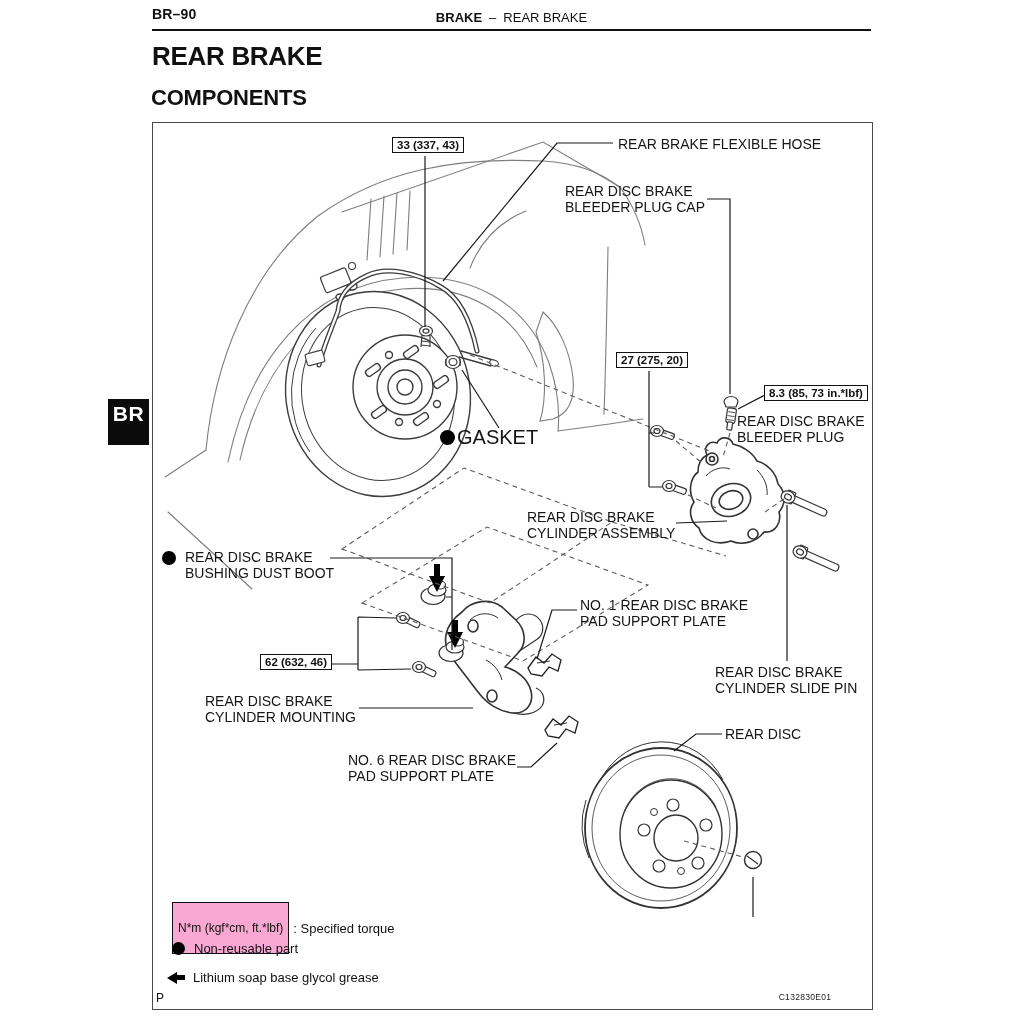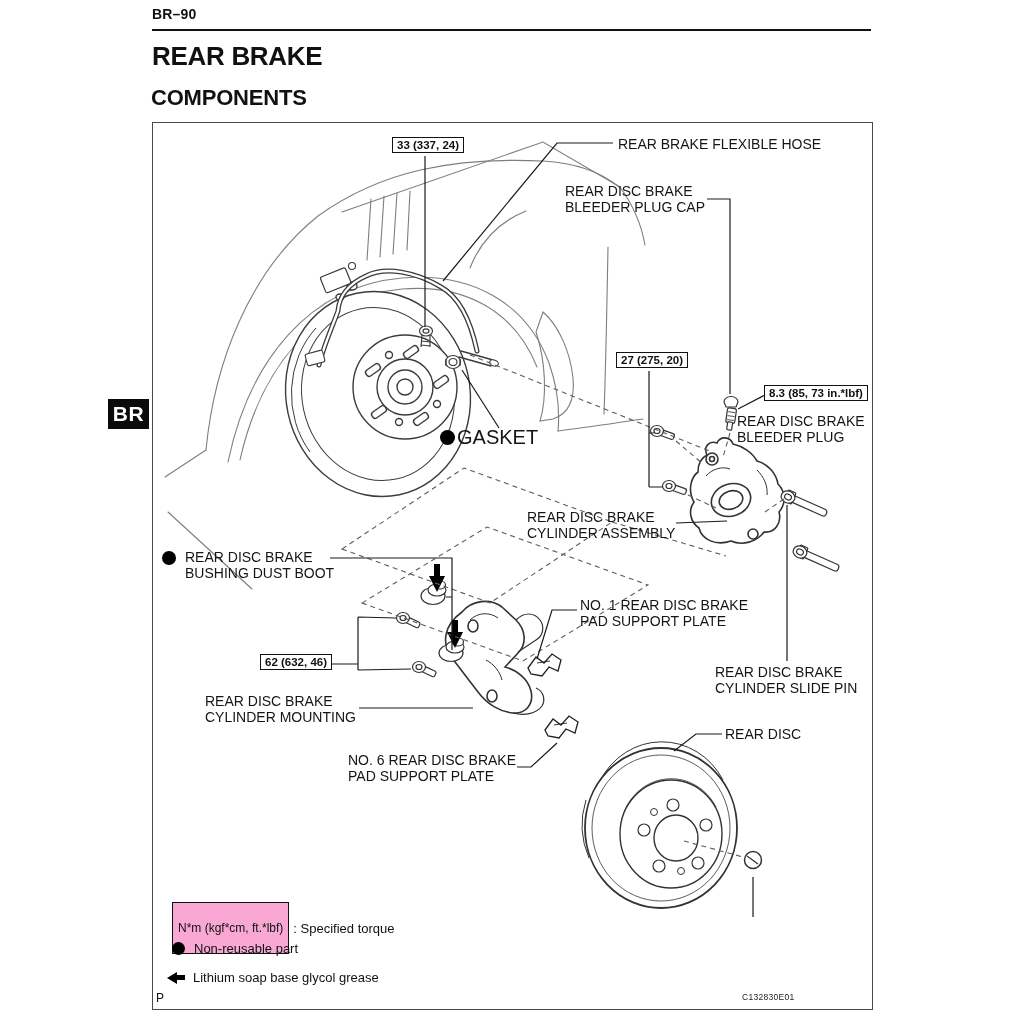--- a/index.html
+++ b/index.html
@@ -7,21 +7,21 @@
         font-family:"Liberation Sans","DejaVu Sans",sans-serif;color:#111;}
   .abs{position:absolute;}
   #hdr-left{left:152px;top:6px;font-size:14px;font-weight:bold;letter-spacing:.2px;}
   #hdr-center{left:152px;top:10px;width:719px;text-align:center;font-size:13px;}
   #hdr-center .sec{font-weight:bold;}
   #hdr-center .dash{margin:0 7px;}
   #hdr-rule{left:152px;top:29px;width:719px;height:2px;background:#121212;}
   #page-title{left:152px;top:41px;font-size:26px;font-weight:bold;letter-spacing:-.3px;}
   #page-subtitle{left:151px;top:85px;font-size:22px;font-weight:bold;letter-spacing:-.2px;}
   #fig-frame{left:152px;top:122px;width:719px;height:886px;border:1px solid #4a4a4a;}
-  #br-tab{left:108px;top:399px;width:41px;height:30px;background:#0b0b0b;color:#fff;
+  #br-tab{left:108px;top:399px;width:41px;height:46px;background:#0b0b0b;color:#fff;
           font-size:21px;font-weight:bold;text-align:center;line-height:29px;letter-spacing:.5px;}
   svg{position:absolute;left:0;top:0;}
   .lbl{position:absolute;font-size:14px;line-height:16px;color:#151515;white-space:nowrap;}
   .lbl span{display:block;}
   .tq{position:absolute;border:1.6px solid #111;background:#fff;padding:1px 4px;
       font-size:11.5px;font-weight:bold;white-space:nowrap;}
   .bullet{display:inline-block;width:14px;height:14px;border-radius:50%;background:#000;flex:0 0 auto;}
   .row{position:absolute;display:flex;align-items:center;}
   #lbl-gasket{display:flex;align-items:center;}
   #lbl-gasket .txt{font-size:20px;margin-left:2px;}
@@ -29,28 +29,31 @@
   #lbl-boot .bullet{margin:2px 9px 0 0;}
   #lgd-box{border:1.4px solid #111;padding:18px 5px;font-size:12px;white-space:nowrap;background:#f9a8d4;}
   #lgd-torque .desc{font-size:13px;margin-left:4px;}
   .lgd-txt{font-size:13px;}
   #lgd-nonreuse .bullet{width:13px;height:13px;margin-right:9px;}
   .arrow-left{display:flex;align-items:center;margin-right:8px;}
   .arrow-left .tri{width:0;height:0;border-top:6px solid transparent;border-bottom:6px solid transparent;
                    border-right:10px solid #000;}
   .arrow-left .bar{width:8px;height:5px;background:#000;}
   #footer-p{left:156px;top:991px;font-size:12px;}
-  #fig-code{left:742px;top:992px;width:126px;text-align:left;font-size:8.5px;letter-spacing:.3px;color:#222;}
+  #fig-code{left:742px;top:992px;width:126px;text-align:center;font-size:8.5px;letter-spacing:.3px;color:#222;}
 </style>
 </head>
 <body>
 
 <div id="page">
 
   <div class="abs" id="hdr-left">BR–90</div>
+  <div class="abs" id="hdr-center">
+    <span class="sec">BRAKE</span><span class="dash">–</span><span>REAR BRAKE</span>
+  </div>
   <div class="abs" id="hdr-rule"></div>
   <div class="abs" id="page-title">REAR BRAKE</div>
   <div class="abs" id="page-subtitle">COMPONENTS</div>
 
   <div class="abs" id="fig-frame"></div>
   <div class="abs" id="br-tab">BR</div>
 
   <svg width="1024" height="1024" viewBox="0 0 1024 1024">
 
     <g stroke="#7e7e7e" stroke-width="1.1" fill="none" stroke-linecap="round">
@@ -230,21 +233,21 @@
       <path d="M 331,664 L 358,664 M 358,617 L 358,670 M 358,617 L 396,618 M 358,670 L 411,669"></path>
       <path d="M 359,708 L 473,708"></path>
       <path d="M 577,610 L 552,610 L 537,659"></path>
       <path d="M 787,505 L 787,661"></path>
       <path d="M 517,767 L 531,767 L 557,743"></path>
       <path d="M 722,734 L 696,734 L 674,751"></path>
       <path d="M 753,877 L 753,917"></path>
     </g>
   </svg>
 
-  <div class="tq" style="left:392px;top:137px;">33 (337, 24)</div>
+  <div class="tq" style="left:392px;top:137px;">33 (337, 43)</div>
   <div class="tq" style="left:616px;top:352px;">27 (275, 20)</div>
   <div class="tq" style="left:764px;top:385px;">8.3 (85, 73 in.*lbf)</div>
   <div class="tq" style="left:260px;top:654px;">62 (632, 46)</div>
 
   <div class="lbl" style="left:618px;top:136px;">REAR BRAKE FLEXIBLE HOSE</div>
 
   <div class="lbl" style="left:565px;top:183px;">
     <span>REAR DISC BRAKE</span>
     <span>BLEEDER PLUG CAP</span>
   </div>

